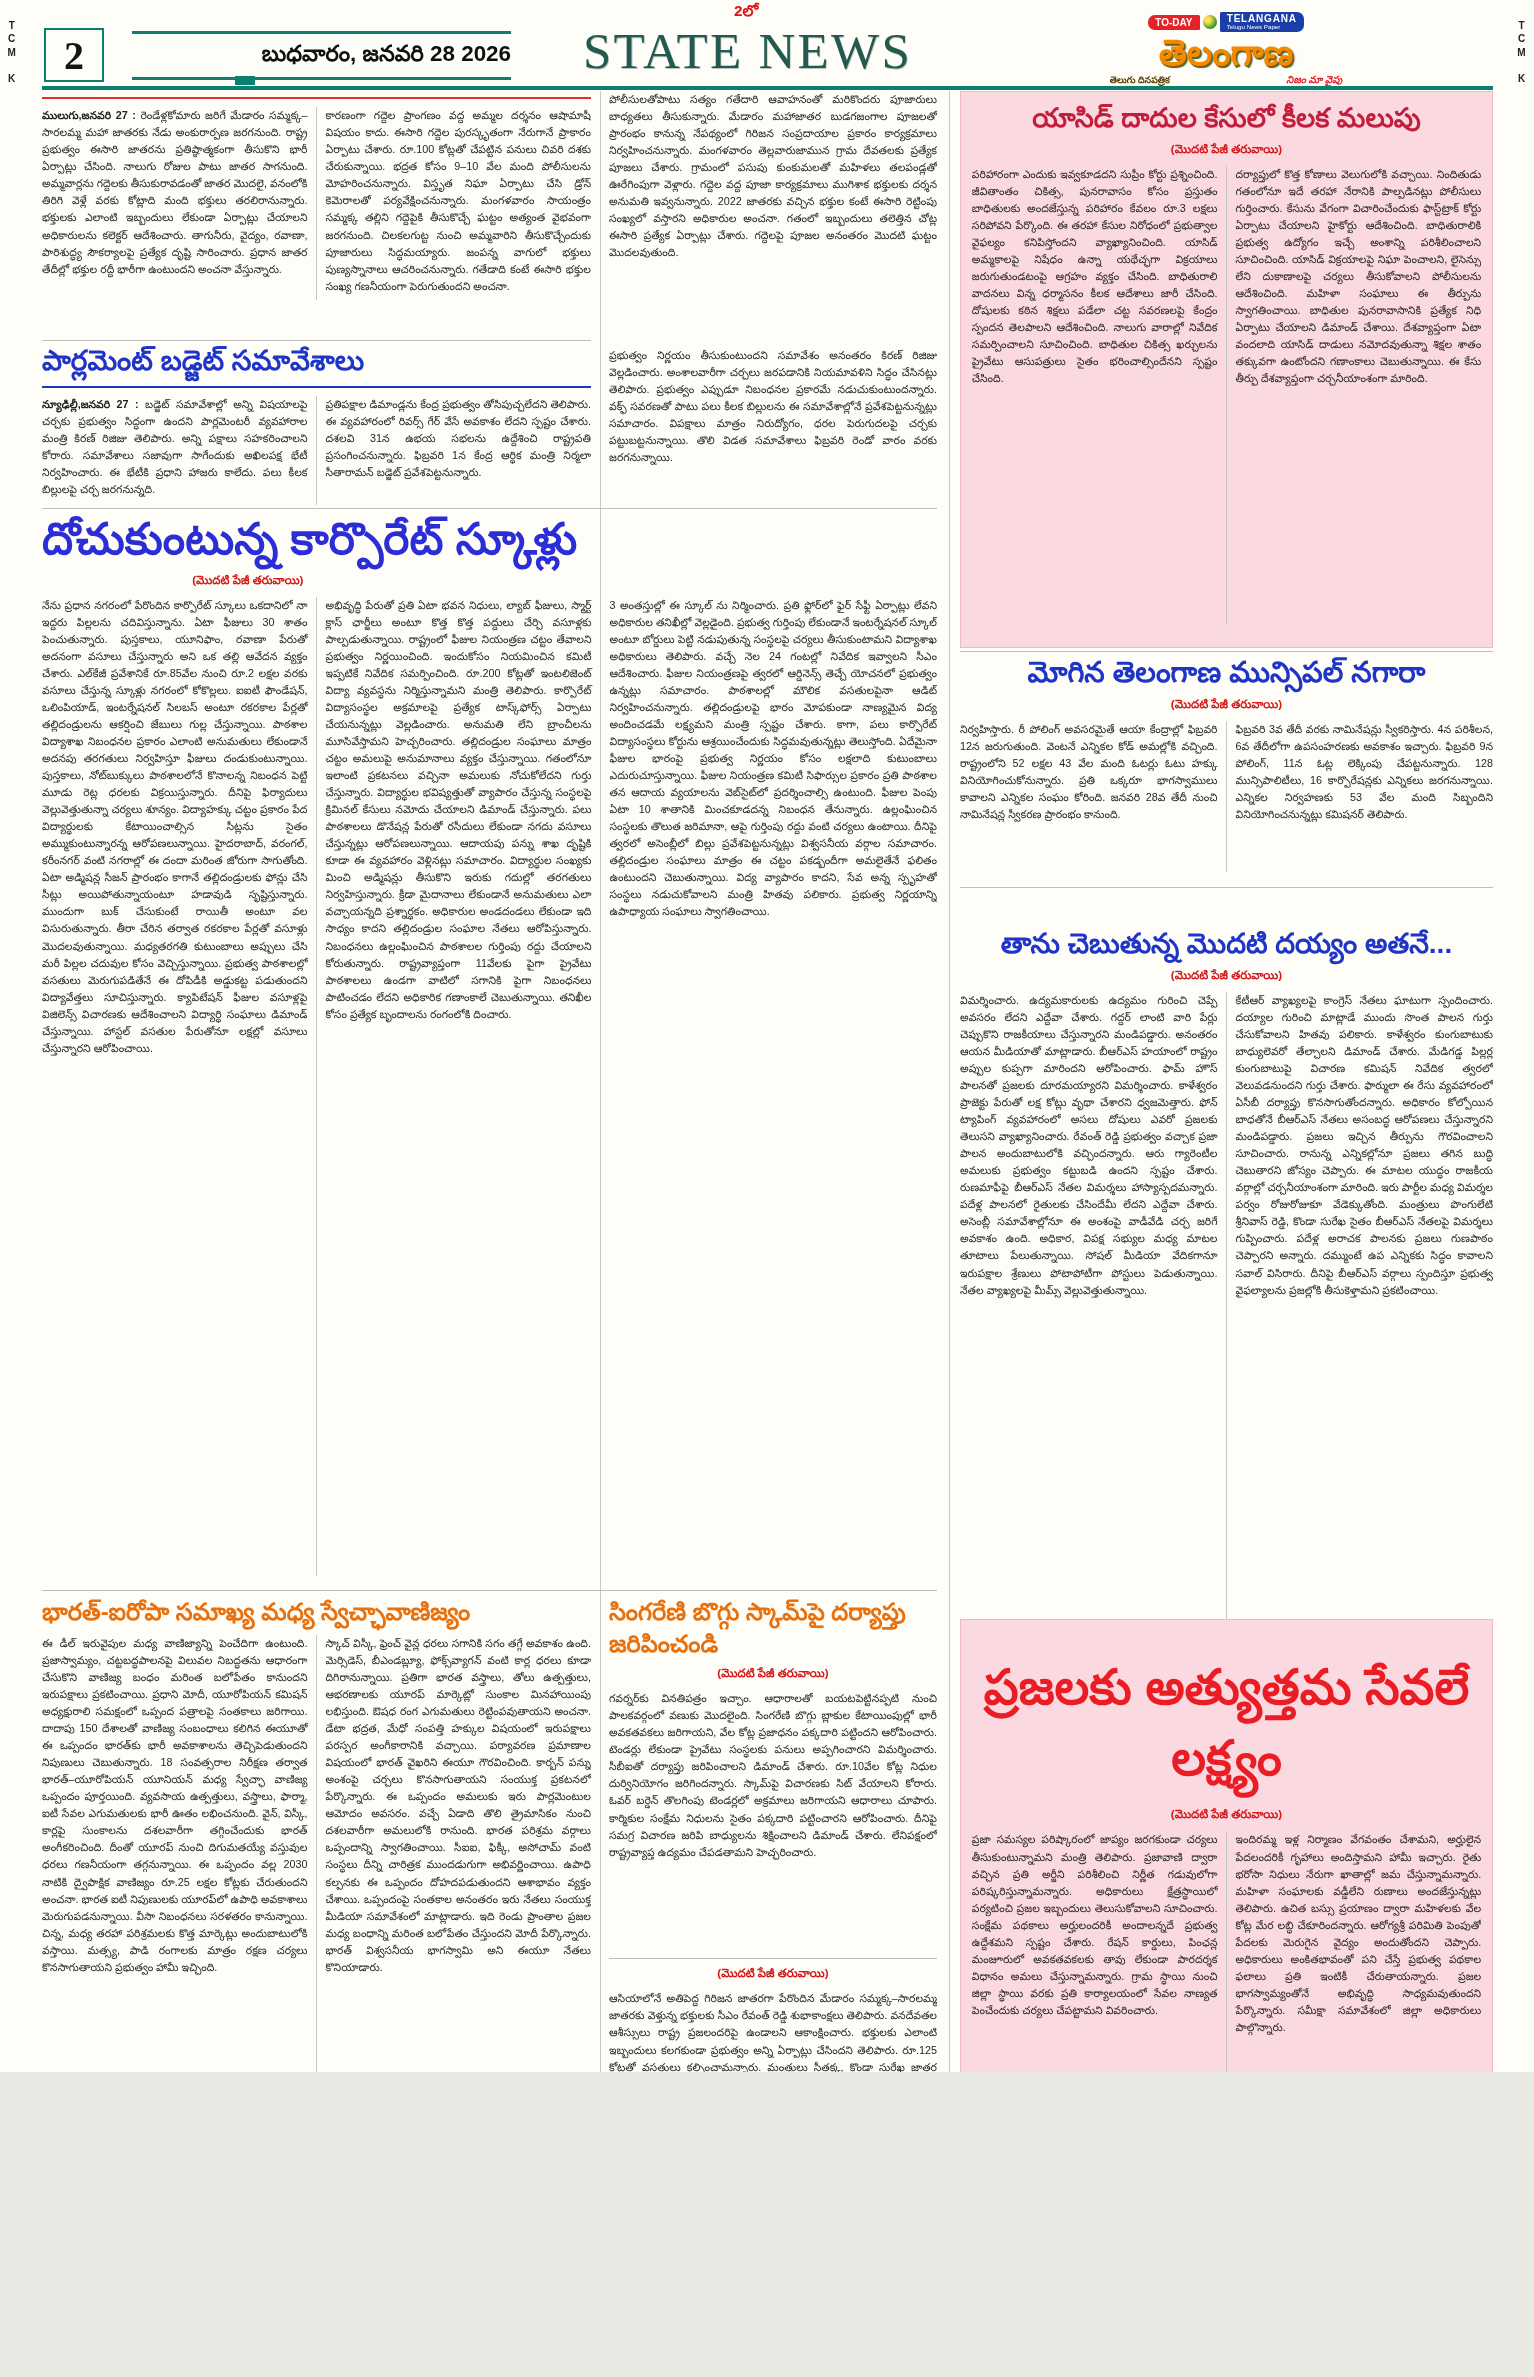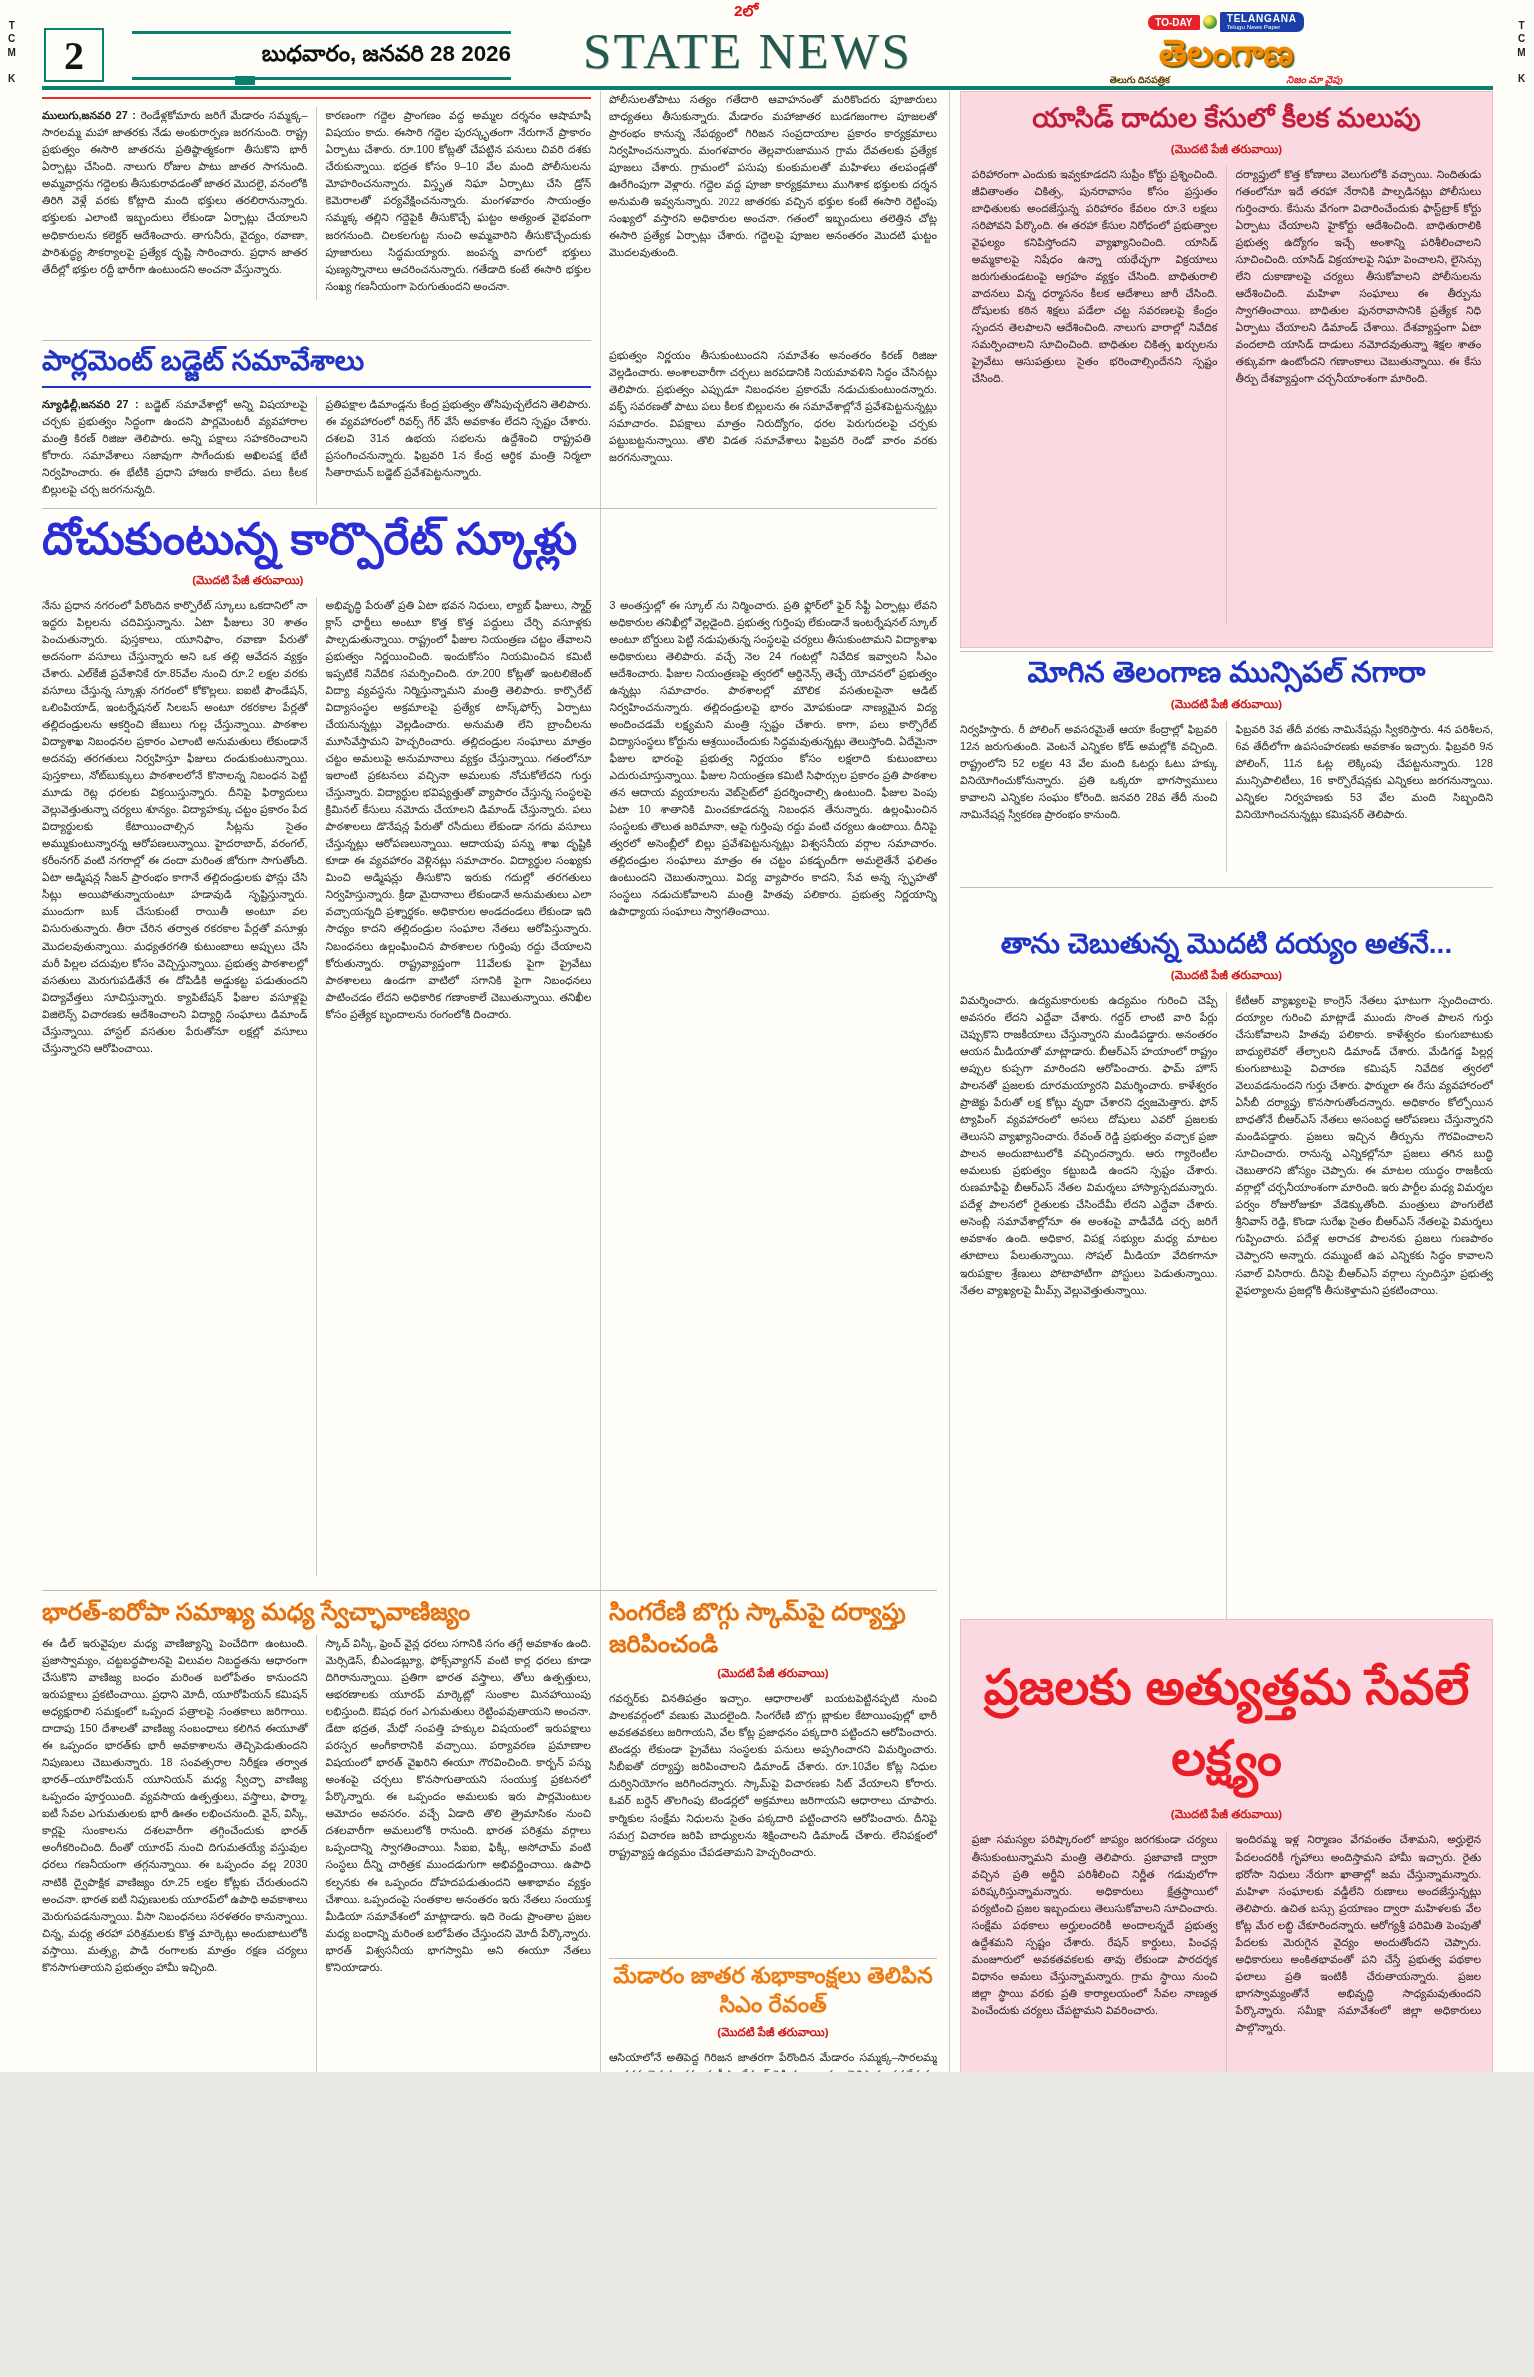--- a/index.html
+++ b/index.html
@@ -125,21 +125,21 @@
         <span class="dl">న్యూఢిల్లీ,జనవరి 27 :</span>
         <span>బడ్జెట్ సమావేశాల్లో అన్ని విషయాలపై చర్చకు ప్రభుత్వం సిద్ధంగా ఉందని పార్లమెంటరీ వ్యవహారాల మంత్రి కిరణ్ రిజిజు తెలిపారు. అన్ని పక్షాలు సహకరించాలని కోరారు. సమావేశాలు సజావుగా సాగేందుకు అఖిలపక్ష భేటీ నిర్వహించారు. ఈ భేటీకి ప్రధాని హాజరు కాలేదు. పలు కీలక బిల్లులపై చర్చ జరగనున్నది.</span>
       </div>
       <div class="col">
         <span>ప్రతిపక్షాల డిమాండ్లను కేంద్ర ప్రభుత్వం తోసిపుచ్చలేదని తెలిపారు. ఈ వ్యవహారంలో రివర్స్ గేర్ వేసే అవకాశం లేదని స్పష్టం చేశారు. దశలవి 31న ఉభయ సభలను ఉద్దేశించి రాష్ట్రపతి ప్రసంగించనున్నారు. ఫిబ్రవరి 1న కేంద్ర ఆర్థిక మంత్రి నిర్మలా సీతారామన్ బడ్జెట్ ప్రవేశపెట్టనున్నారు.</span>
       </div>
     </div>
   </section>
 
   <section class="abs" style="left:609px; top:91px; width:328px; height:416px;">
-    <div class="body-text" style="height:248px;font-family:Liberation Serif, serif;">
+    <div class="body-text" style="height:248px;">
       <span>పోలీసులతోపాటు సత్యం గతేదారి ఆవాహనంతో మరికొందరు పూజారులు బాధ్యతలు తీసుకున్నారు. మేడారం మహాజాతర బుడగజంగాల పూజలతో ప్రారంభం కానున్న నేపథ్యంలో గిరిజన సంప్రదాయాల ప్రకారం కార్యక్రమాలు నిర్వహించనున్నారు. మంగళవారం తెల్లవారుజామున గ్రామ దేవతలకు ప్రత్యేక పూజలు చేశారు. గ్రామంలో పసుపు కుంకుమలతో మహిళలు తలపండ్లతో ఊరేగింపుగా వెళ్లారు. గద్దెల వద్ద పూజా కార్యక్రమాలు ముగిశాక భక్తులకు దర్శన అనుమతి ఇవ్వనున్నారు. 2022 జాతరకు వచ్చిన భక్తుల కంటే ఈసారి రెట్టింపు సంఖ్యలో వస్తారని అధికారుల అంచనా. గతంలో ఇబ్బందులు తలెత్తిన చోట్ల ఈసారి ప్రత్యేక ఏర్పాట్లు చేశారు. గద్దెలపై పూజల అనంతరం మొదటి ఘట్టం మొదలవుతుంది.</span>
     </div>
     <div class="body-text" style="height:160px; margin-top:7.7px;">
       <span>ప్రభుత్వం నిర్ణయం తీసుకుంటుందని సమావేశం అనంతరం కిరణ్ రిజిజు వెల్లడించారు. అంశాలవారీగా చర్చలు జరపడానికి నియమావళిని సిద్ధం చేసినట్లు తెలిపారు. ప్రభుత్వం ఎప్పుడూ నిబంధనల ప్రకారమే నడుచుకుంటుందన్నారు. వక్ఫ్ సవరణతో పాటు పలు కీలక బిల్లులను ఈ సమావేశాల్లోనే ప్రవేశపెట్టనున్నట్లు సమాచారం. విపక్షాలు మాత్రం నిరుద్యోగం, ధరల పెరుగుదలపై చర్చకు పట్టుబట్టనున్నాయి. తొలి విడత సమావేశాలు ఫిబ్రవరి రెండో వారం వరకు జరగనున్నాయి.</span>
     </div>
   </section>
 
   <section class="abs" style="left:42px; top:510px; width:895px; height:1075px;">
     <h1 class="hl hl-blue-big">దోచుకుంటున్న కార్పొరేట్ స్కూళ్లు</h1>
     <div class="note" style="width:46%;">(మొదటి పేజీ తరువాయి)</div>
@@ -170,21 +170,20 @@
 
   <section class="abs" style="left:609px; top:1596px; width:328px; height:361px;">
     <h2 class="hl hl-orange" style="line-height:1.35;">సింగరేణి బొగ్గు స్కామ్‌పై దర్యాప్తు జరిపించండి</h2>
     <div class="note">(మొదటి పేజీ తరువాయి)</div>
     <div class="body-text" style="height:254px;">
       <span>గవర్నర్‌కు వినతిపత్రం ఇచ్చాం. ఆధారాలతో బయటపెట్టినప్పటి నుంచి పాలకవర్గంలో వణుకు మొదలైంది. సింగరేణి బొగ్గు బ్లాకుల కేటాయింపుల్లో భారీ అవకతవకలు జరిగాయని, వేల కోట్ల ప్రజాధనం పక్కదారి పట్టిందని ఆరోపించారు. టెండర్లు లేకుండా ప్రైవేటు సంస్థలకు పనులు అప్పగించారని విమర్శించారు. సీబీఐతో దర్యాప్తు జరిపించాలని డిమాండ్ చేశారు. రూ.10వేల కోట్ల నిధుల దుర్వినియోగం జరిగిందన్నారు. స్కామ్‌పై విచారణకు సిట్ వేయాలని కోరారు. ఓవర్ బర్డెన్ తొలగింపు టెండర్లలో అక్రమాలు జరిగాయని ఆధారాలు చూపారు. కార్మికుల సంక్షేమ నిధులను సైతం పక్కదారి పట్టించారని ఆరోపించారు. దీనిపై సమగ్ర విచారణ జరిపి బాధ్యులను శిక్షించాలని డిమాండ్ చేశారు. లేనిపక్షంలో రాష్ట్రవ్యాప్త ఉద్యమం చేపడతామని హెచ్చరించారు.</span>
     </div>
   </section>
 
   <section class="abs" style="left:609px; top:1961px; width:328px; height:355px;">
-    <h2 class="hl hl-orange-c">మేడారం జాతర శుభాకాంక్షలు తెలిపిన సిఎం రేవంత్</h2>
     <div class="note">(మొదటి పేజీ తరువాయి)</div>
     <div class="body-text" style="height:247px;">
       <span>ఆసియాలోనే అతిపెద్ద గిరిజన జాతరగా పేరొందిన మేడారం సమ్మక్క–సారలమ్మ జాతరకు వెళ్తున్న భక్తులకు సీఎం రేవంత్ రెడ్డి శుభాకాంక్షలు తెలిపారు. వనదేవతల ఆశీస్సులు రాష్ట్ర ప్రజలందరిపై ఉండాలని ఆకాంక్షించారు. భక్తులకు ఎలాంటి ఇబ్బందులు కలగకుండా ప్రభుత్వం అన్ని ఏర్పాట్లు చేసిందని తెలిపారు. రూ.125 కోట్లతో వసతులు కల్పించామన్నారు. మంత్రులు సీతక్క, కొండా సురేఖ జాతర ఏర్పాట్లను పర్యవేక్షిస్తున్నారని చెప్పారు. ప్రత్యేక బస్సులు, వైద్య శిబిరాలు, తాగునీటి సౌకర్యాలు అందుబాటులో ఉంచామన్నారు. భక్తులు క్యూలైన్లలో క్రమశిక్షణతో దర్శనం చేసుకోవాలని కోరారు.</span>
     </div>
   </section>
 
   <section class="abs pink-panel" style="left:960px; top:91px; width:533px; height:557px;">
     <h2 class="hl hl-maroon">యాసిడ్ దాదుల కేసులో కీలక మలుపు</h2>
     <div class="note">(మొదటి పేజీ తరువాయి)</div>
     <div class="cols body-text" style="height:459px;">

